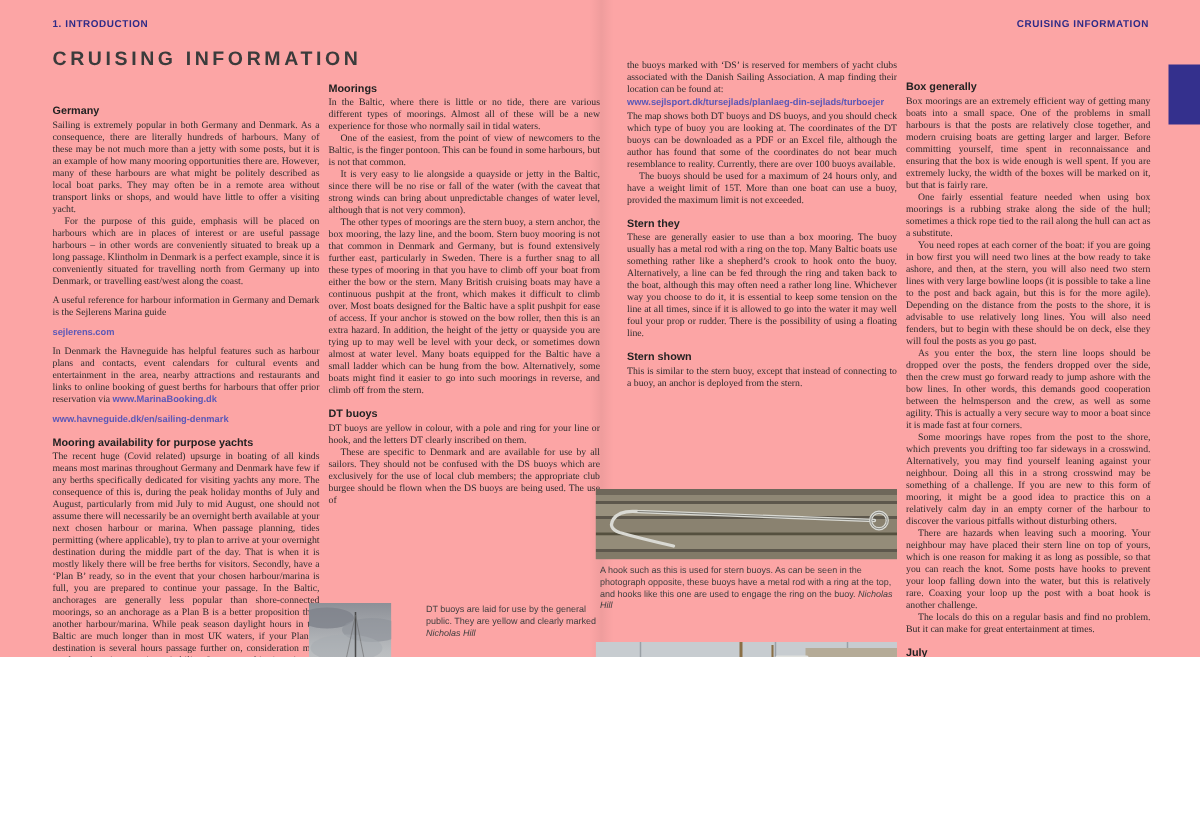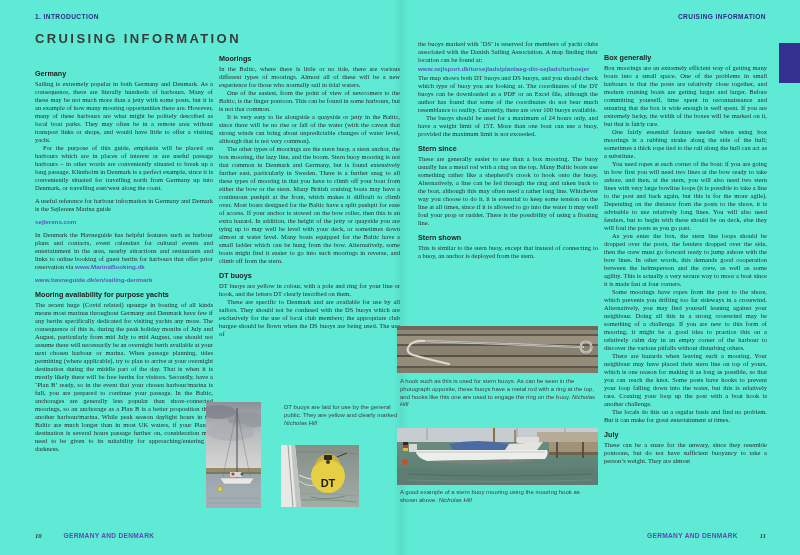--- a/index.html
+++ b/index.html
@@ -1,16 +1,16 @@
 <!DOCTYPE html>
 <html><head>
 <meta charset="utf-8">
 <style>
   html,body{margin:0;padding:0;background:#ffffff;}
-  #spread{position:relative;width:800px;height:555px;background:#5eead4;overflow:hidden;
+  #spread{position:relative;width:800px;height:438px;background:#fca5a5;overflow:hidden;
           font-family:"Liberation Serif",serif;color:#2b2b2b;}
   
   #gutter{position:absolute;left:393px;top:0;width:16px;height:555px;
           background:linear-gradient(to right,rgba(0,0,0,0),rgba(0,0,0,0.05),rgba(0,0,0,0));}
   
   .runhead{position:absolute;top:13px;font-family:"Liberation Sans",sans-serif;
            font-weight:bold;font-size:6.6px;letter-spacing:.4px;color:#2e2b87;}
   #runhead-left{left:35px;}
   #runhead-right{right:34px;text-align:right;}
   .footer{position:absolute;top:532px;font-family:"Liberation Sans",sans-serif;font-size:6.6px;}
@@ -152,21 +152,21 @@
   <div class="caption" id="caption-dt">
     <span>DT buoys are laid for use by the general public. They are yellow and clearly marked</span>
     <br><span class="credit">Nicholas Hill</span>
   </div>
 
   <div class="col" id="r-col1">
     <p>the buoys marked with ‘DS’ is reserved for members of yacht clubs associated with the Danish Sailing Association. A map finding their location can be found at:</p>
     <a class="link" href="#" style="display:block;margin:1px 0;">www.sejlsport.dk/tursejlads/planlaeg-din-sejlads/turboejer</a>
     <p>The map shows both DT buoys and DS buoys, and you should check which type of buoy you are looking at.  The coordinates of the DT buoys can be downloaded as a PDF or an Excel file, although the author has found that some of the coordinates do not bear much resemblance to reality. Currently, there are over 100 buoys available.</p>
     <p class="ind">The buoys should be used for a maximum of 24 hours only, and have a weight limit of 15T. More than one boat can use a buoy, provided the maximum limit is not exceeded.</p>
-    <h3>Stern since</h3>
+    <h3>Stern they</h3>
     <p>These are generally easier to use than a box mooring. The buoy usually has a metal rod with a ring on the top. Many Baltic boats use something rather like a shepherd’s crook to hook onto the buoy. Alternatively, a line can be fed through the ring and taken back to the boat, although this may often need a rather long line. Whichever way you choose to do it, it is essential to keep some tension on the line at all times, since if it is allowed to go into the water it may well foul your prop or rudder. There is the possibility of using a floating line.</p>
     <h3>Stern shown</h3>
     <p>This is similar to the stern buoy, except that instead of connecting to a buoy, an anchor is deployed from the stern.</p>
   </div>
 
   <div class="photo" id="photo-hook">
     <svg width="201" height="47" viewBox="0 0 201 47">
       <rect x="0" y="0" width="201" height="47" fill="#8f8775"></rect>
       <rect x="0" y="0" width="201" height="4" fill="#6e675a"></rect>
       <rect x="0" y="8" width="201" height="2" fill="#5d574c"></rect>

